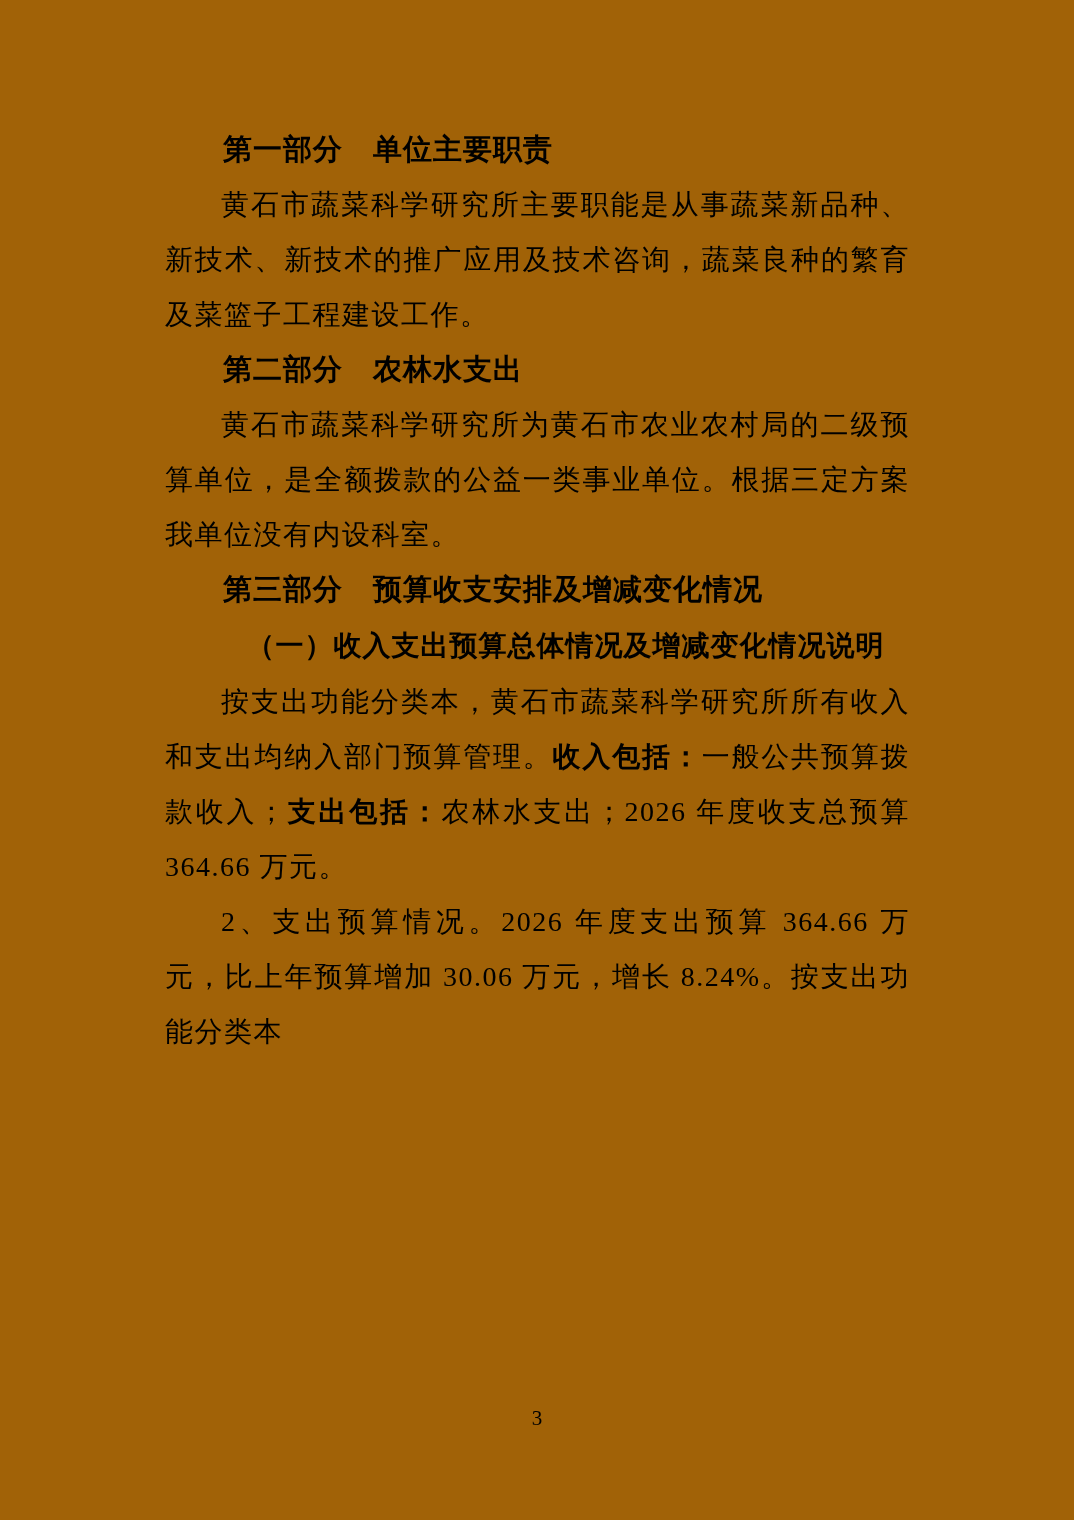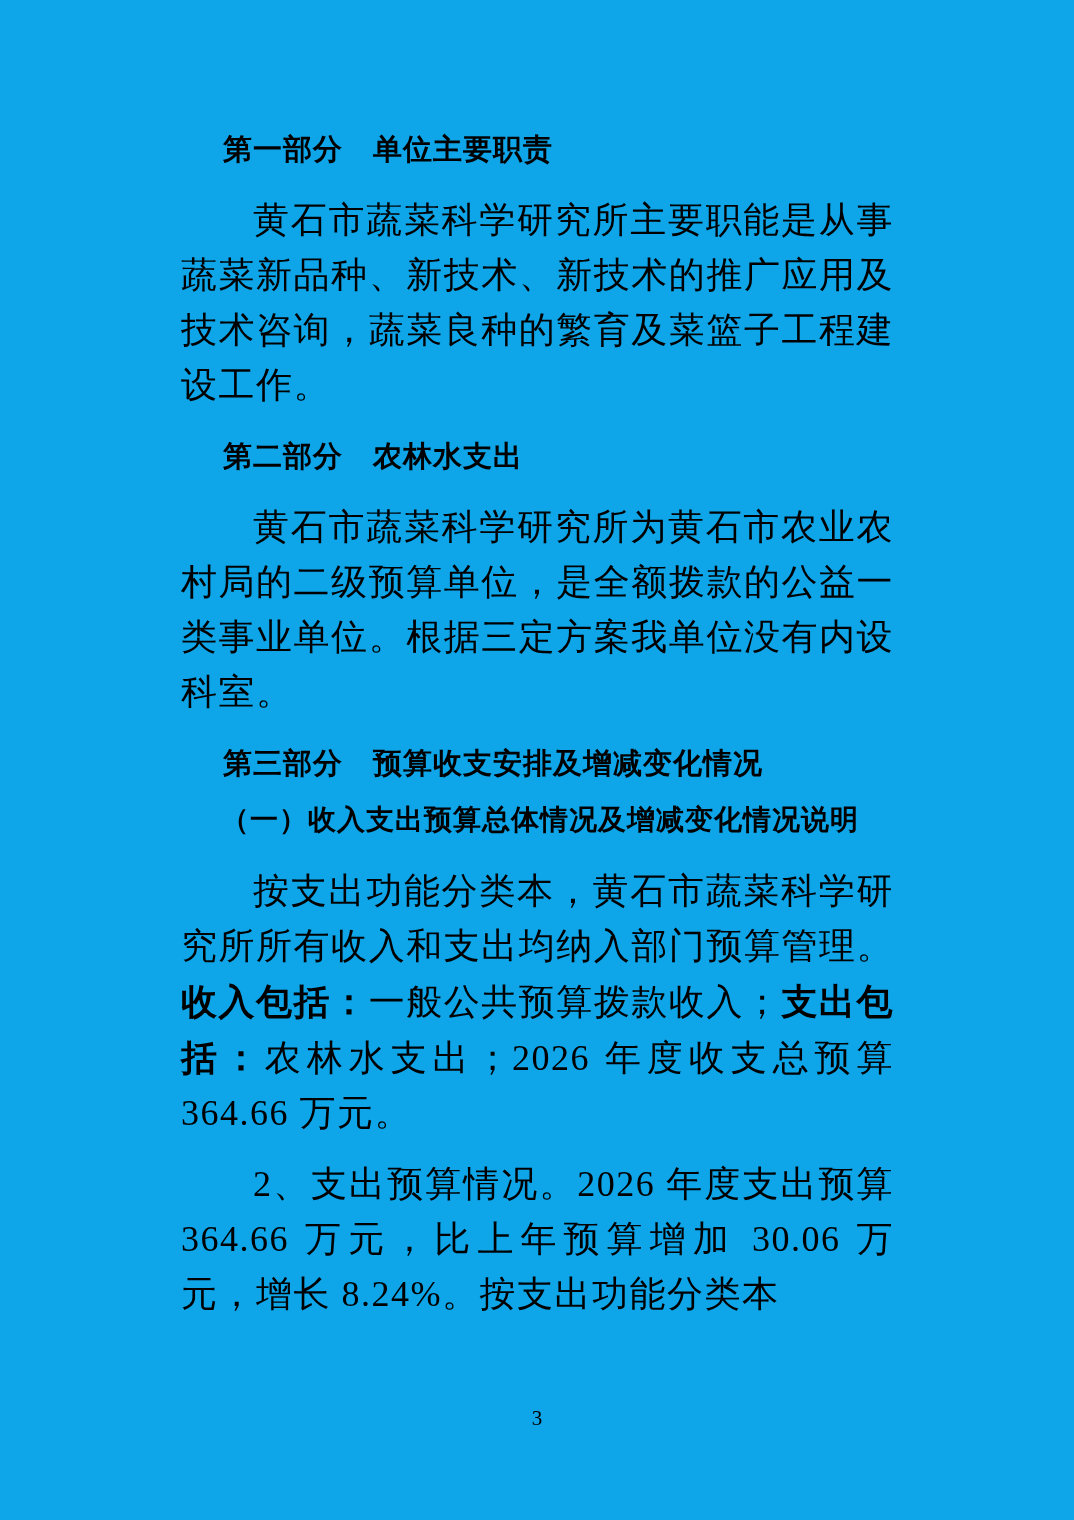--- a/index.html
+++ b/index.html
@@ -4,21 +4,21 @@
 <style>
   html, body {
     margin: 0;
     padding: 0;
     background: #ffffff;
   }
   .page {
     position: relative;
     width: 1074px;
     height: 1520px;
-    background: #0ea5e9;
+    background: #a16207;
     color: #000000;
     font-family: "Liberation Serif", serif;
     overflow: hidden;
   }
   .content {
     position: absolute;
     top: 122px;
     left: 165px;
     width: 745px;
   }
@@ -36,24 +36,25 @@
   .sub-heading {
     margin: 0;
     font-family: "Liberation Sans", sans-serif;
     font-weight: bold;
     font-size: 28px;
     line-height: 57px;
     letter-spacing: 1px;
     text-indent: 2em;
     color: #000000;
     white-space: nowrap;
+    text-align: center;
   }
   .body-para {
-    margin: 16px;
-    font-size: 36px;
+    margin: 0;
+    font-size: 28px;
     line-height: 55px;
     letter-spacing: 1.5px;
     text-align: justify;
     text-indent: 2em;
     color: #000000;
   }
   .body-para b,
   .body-para .run-bold {
     font-family: "Liberation Sans", sans-serif;
     font-weight: bold;

